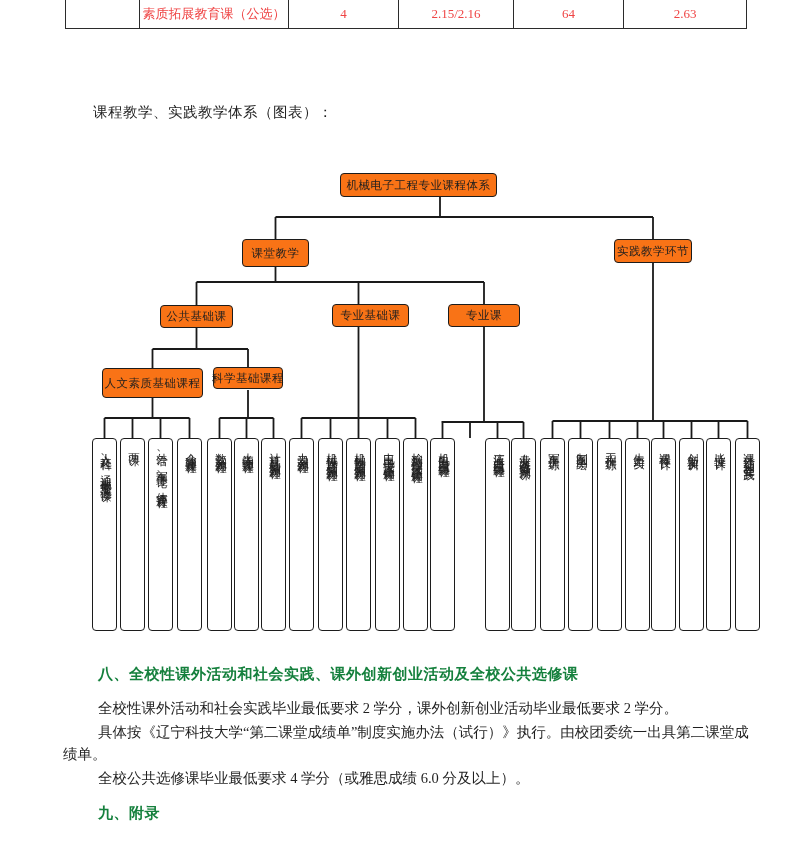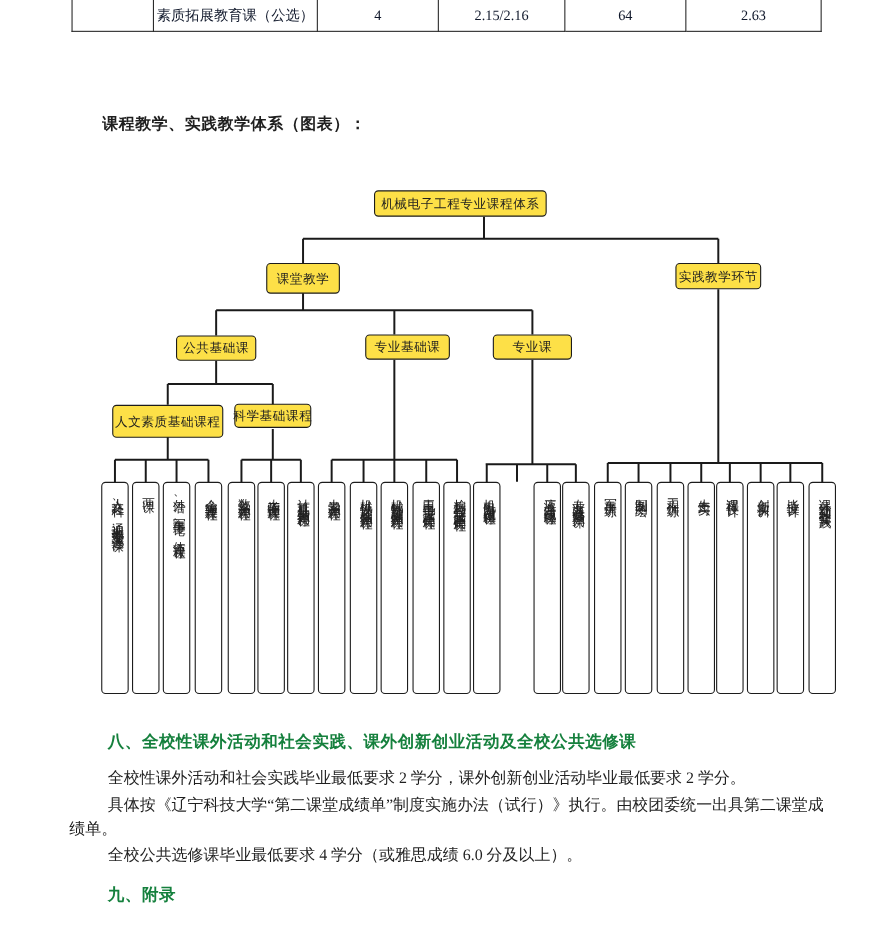--- a/index.html
+++ b/index.html
@@ -1,34 +1,34 @@
 <!DOCTYPE html>
 <html><head>
 <meta charset="utf-8">
 <style>
   html,body{margin:0;padding:0;background:#fff;}
   .page{position:relative;width:799px;height:851px;background:#fff;overflow:hidden;
         font-family:"Liberation Serif","DejaVu Serif",serif;color:#1f1f1f;}
 
   
   table.summary{position:absolute;left:65px;top:-1px;width:681px;border-collapse:collapse;
-        table-layout:fixed;font-size:13px;color:#0f172a;}
+        table-layout:fixed;font-size:13px;color:#ef4444;}
   table.summary td{border:1.6px solid #2b2b2b;text-align:center;vertical-align:middle;
         padding:0 2px;overflow:hidden;white-space:nowrap;}
   table.summary tr.r1 td{height:28px;}
   table.summary tr.r2 td{height:24px;}
 
   
-  .caption{position:absolute;left:93px;top:103px;font-size:14.5px;letter-spacing:.5px;font-weight:bold;}
+  .caption{position:absolute;left:93px;top:103px;font-size:14.5px;letter-spacing:.5px;}
 
   
   .diagram{position:absolute;left:0;top:0;width:799px;height:660px;}
   svg.wires{position:absolute;left:0;top:0;pointer-events:none;}
   .node{position:absolute;box-sizing:border-box;border:1.6px solid #1c1c1c;border-radius:4px;
-        background:#fde047;display:flex;align-items:center;justify-content:center;
+        background:#f97316;display:flex;align-items:center;justify-content:center;
         font-size:11.5px;letter-spacing:.5px;white-space:nowrap;z-index:2;}
   .leaf{position:absolute;top:438px;height:193px;width:25px;box-sizing:border-box;
         border:1.6px solid #1c1c1c;border-radius:4px;background:#fff;z-index:2;
         writing-mode:vertical-rl;text-orientation:upright;font-size:11.5px;
         line-height:21px;letter-spacing:2px;padding-top:5px;text-align:left;overflow:hidden;}
 
   
   .bottom{position:absolute;left:63px;top:665px;width:686px;}
   .sec-title{margin:0 0 13px 0;font-family:"Liberation Sans","DejaVu Sans",sans-serif;
         font-weight:bold;font-size:15px;text-indent:35px;letter-spacing:.5px;color:#15803d;}

